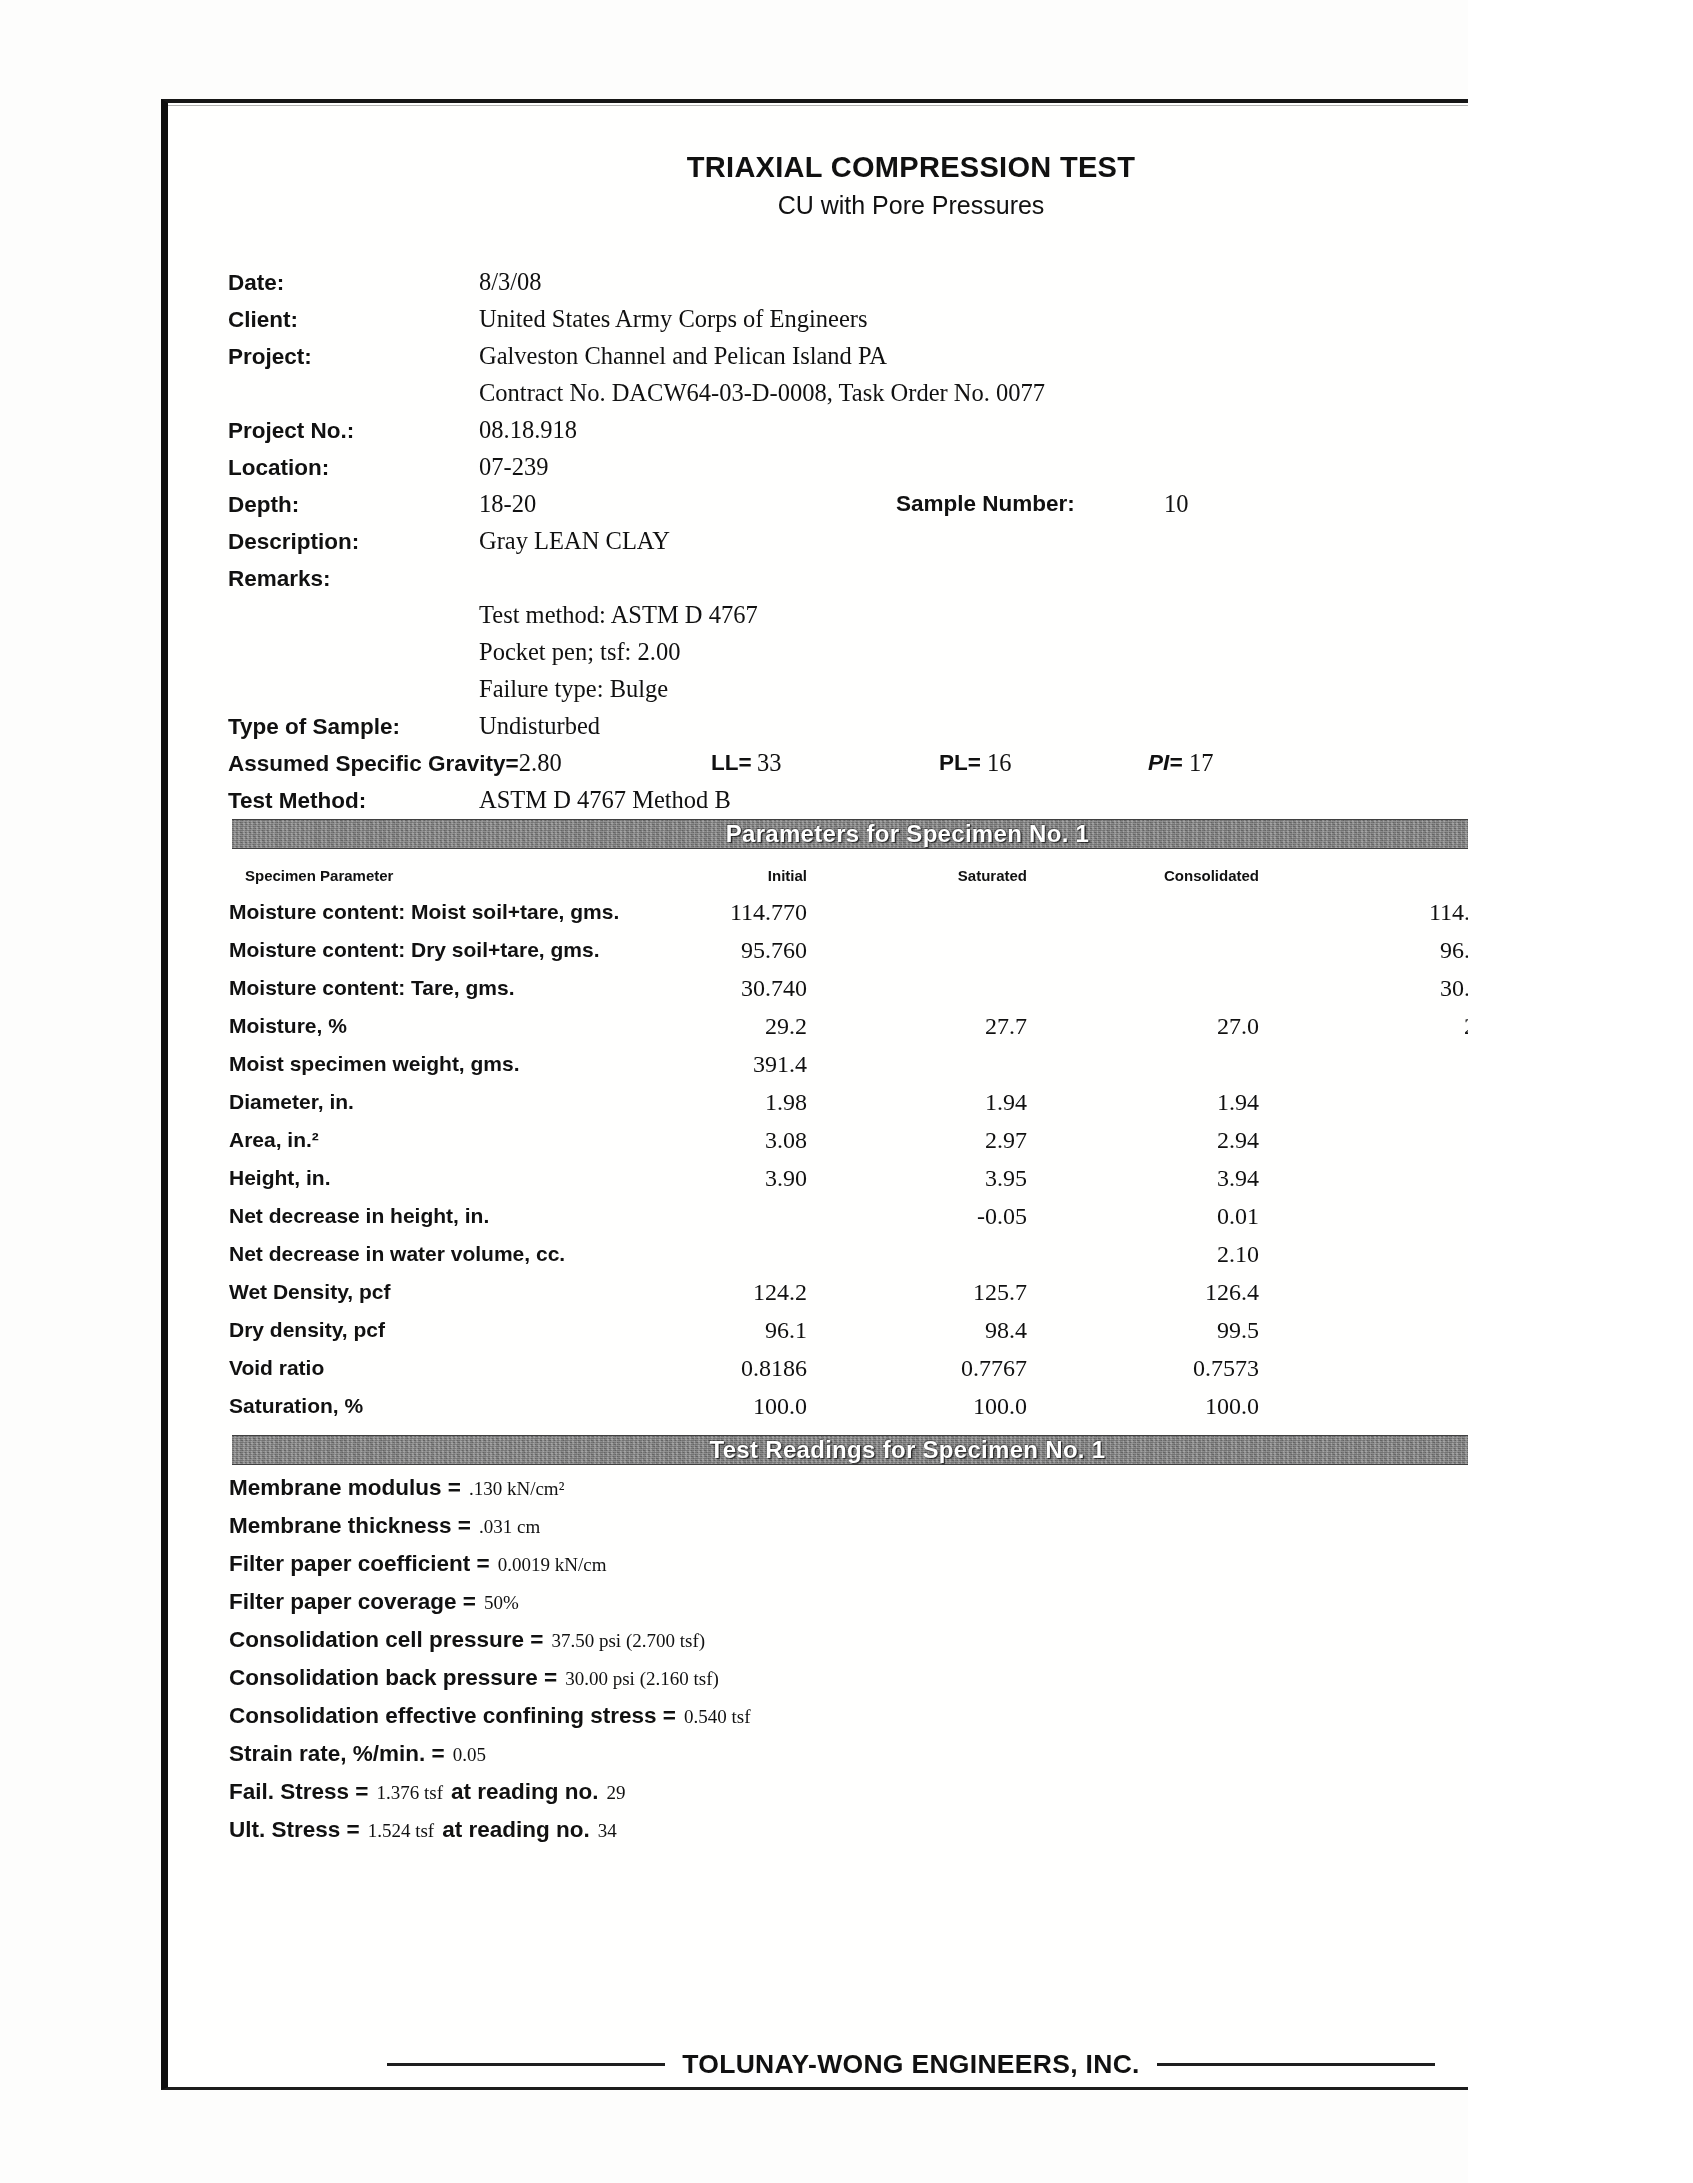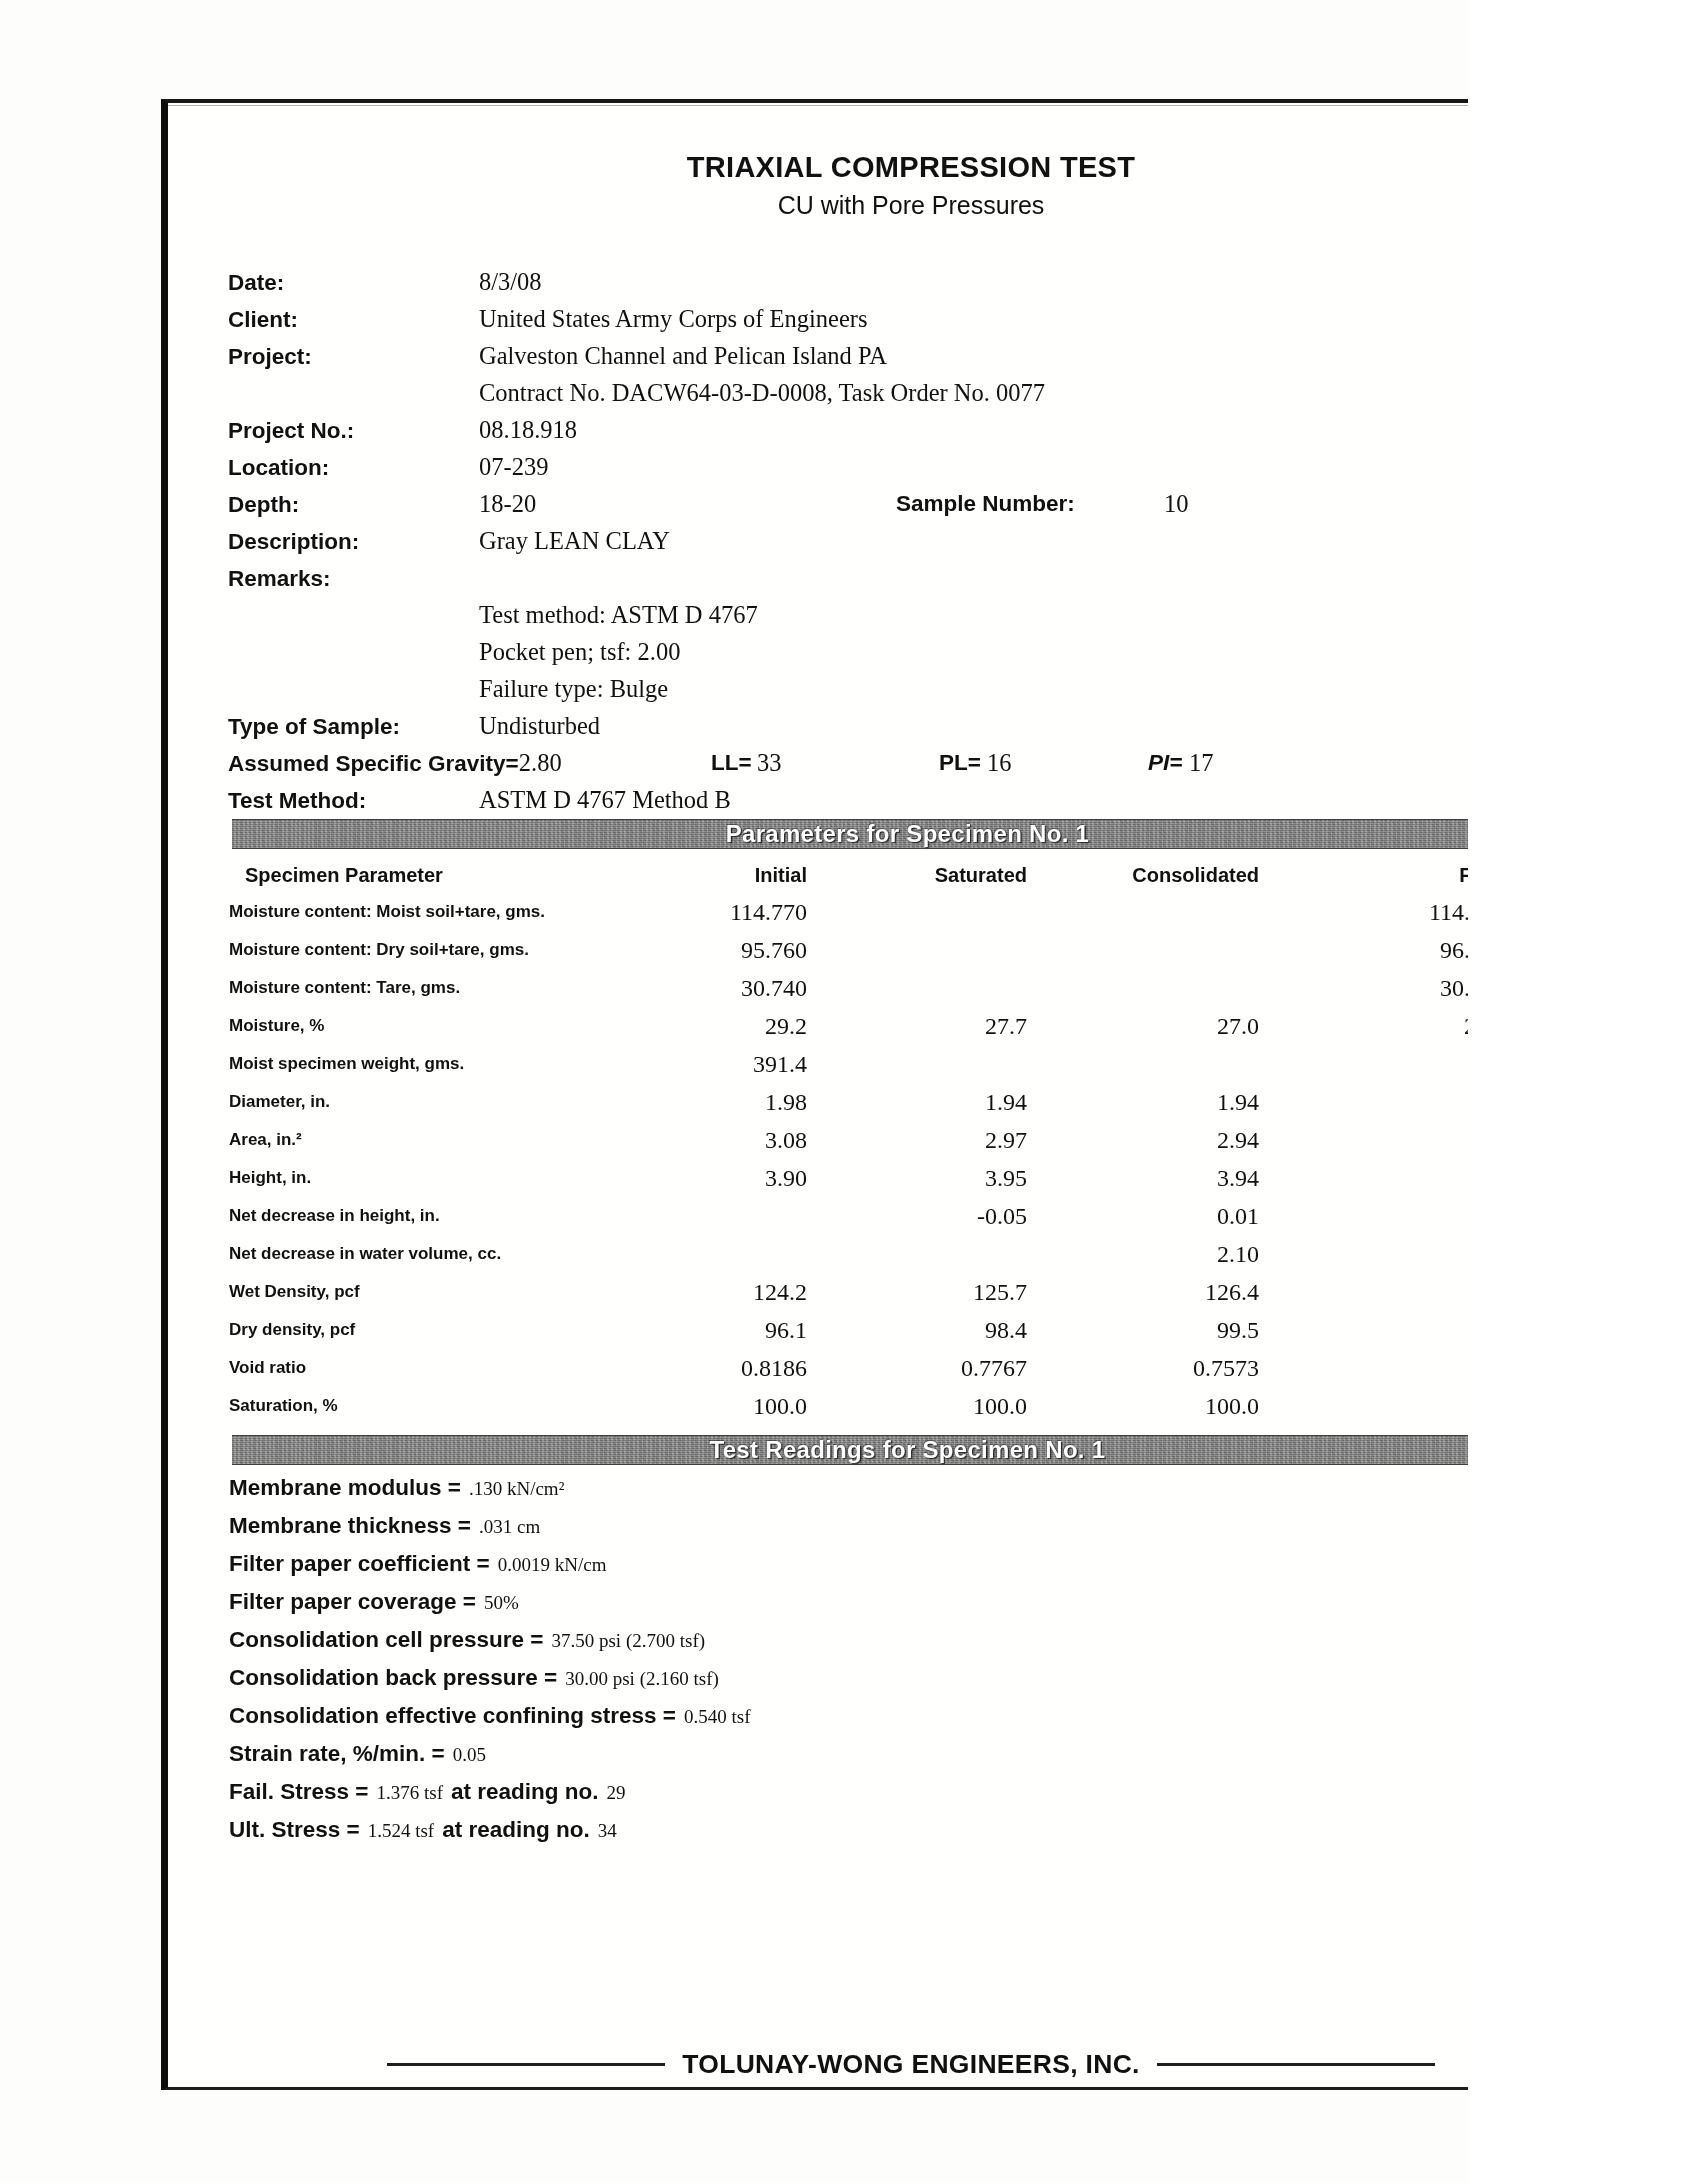--- a/index.html
+++ b/index.html
@@ -49,23 +49,23 @@
     color:#ffffff; font-weight:bold; font-size:24px; letter-spacing:0.3px;
     text-shadow:1.3px 1.3px 1.3px rgba(0,0,0,.75), -0.7px -0.7px 0.7px rgba(0,0,0,.35);
     box-sizing:border-box;
   }
   .band1 { top:716px; }
   .band2 { top:1292px;margin-top:40px; }
 
   
   .ptable { position:absolute; left:61px; top:754px; width:1277px; }
   .prow { display:grid; grid-template-columns:463px 115px 220px 232px 247px; height:38px; align-items:center; }
-  .prow.head { height:36px; font-weight:bold; font-size:20px; }
+  .prow.head { height:36px; font-weight:bold; font-size:15px; }
   .prow.head .ph-param { padding-left:16px; }
-  .pname { font-weight:bold; font-size:17px; font-family:"Liberation Sans", sans-serif; white-space:nowrap; }
+  .pname { font-weight:bold; font-size:21px; font-family:"Liberation Sans", sans-serif; white-space:nowrap; }
   .num { text-align:right; font-family:"Liberation Serif", serif; font-size:24px; white-space:nowrap; }
   .num-h { text-align:right; white-space:nowrap; }
 
   
   .readings { position:absolute; left:61px; top:1366px; }
   .rline { height:38px; line-height:38px; white-space:nowrap; }
   .rline .rlbl { font-weight:bold; font-size:22.5px;margin-top:12px; }
   .rline .rval { font-family:"Liberation Serif", serif; font-size:19px; margin-left:8px; }
   .rline .rlbl2 { font-weight:bold; font-size:22.5px; margin-left:8px; }
 

